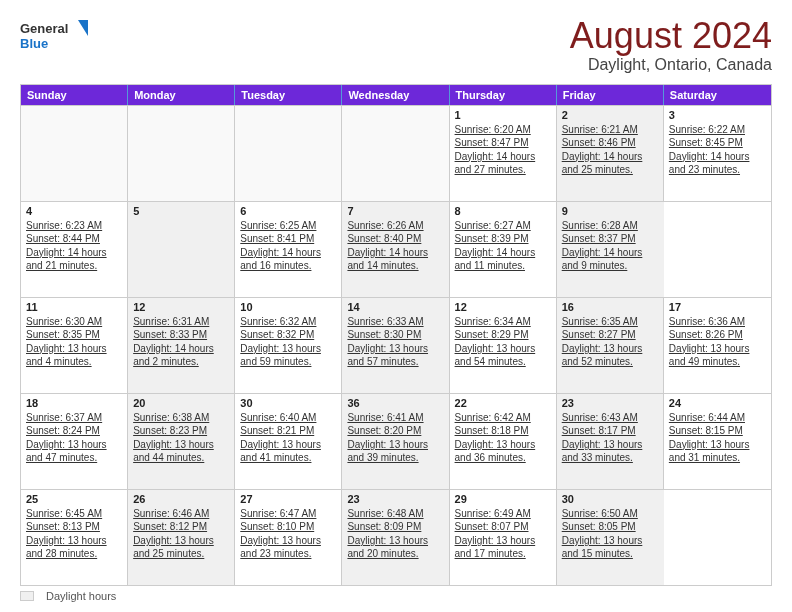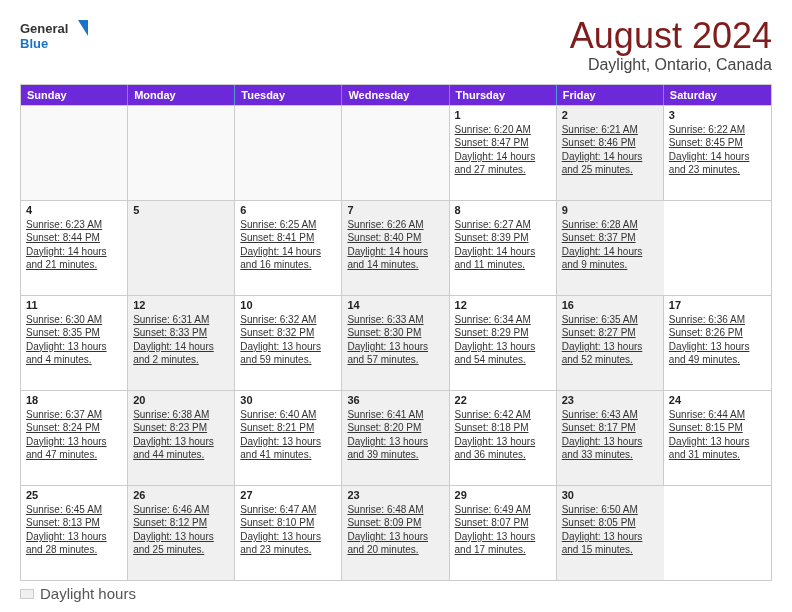--- a/index.html
+++ b/index.html
@@ -92,25 +92,25 @@
       display: block;
     }
     .cal-cell p {
       font-size: 10px;
       line-height: 1.35;
       color: #333;
       text-decoration: underline;
     }
     .footer {
       margin-top: 4px;
-      font-size: 15px;
+      font-size: 11px;
       color: #555;
       display: flex;
       align-items: center;
-      gap: 6px;
+      gap: 12px;
     }
     .footer-box {
       width: 14px;
       height: 10px;
       background: #f0f0f0;
       border: 1px solid #ccc;
       display: inline-block;
     }
   </style>
 </head>

